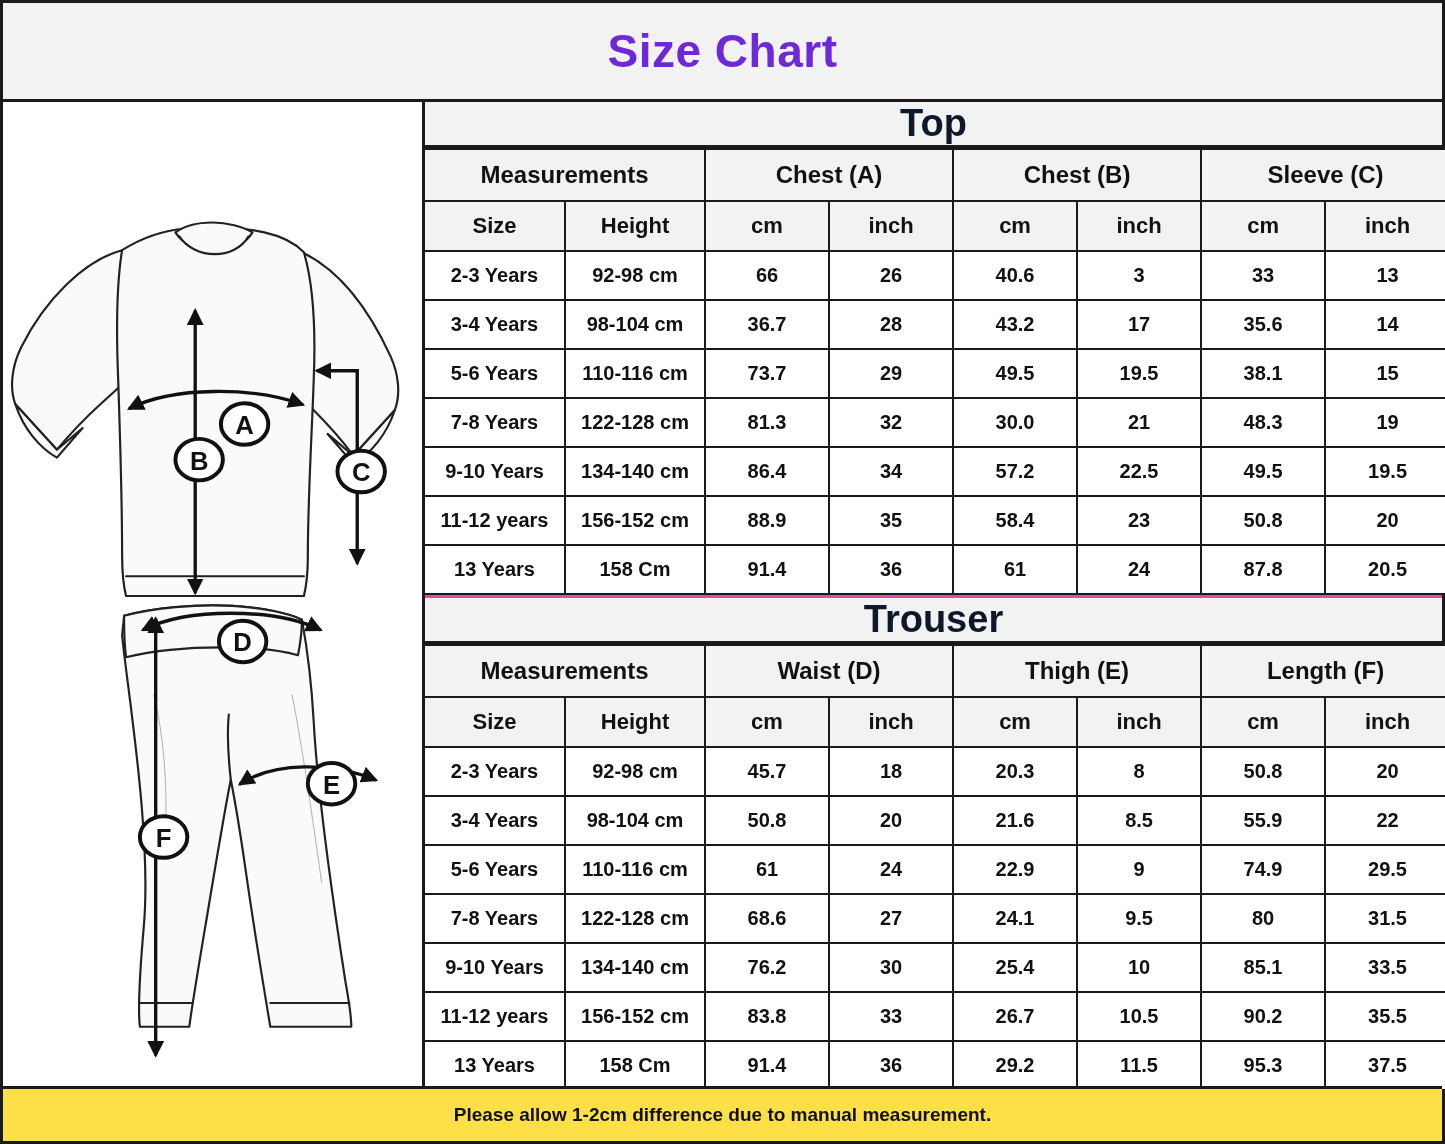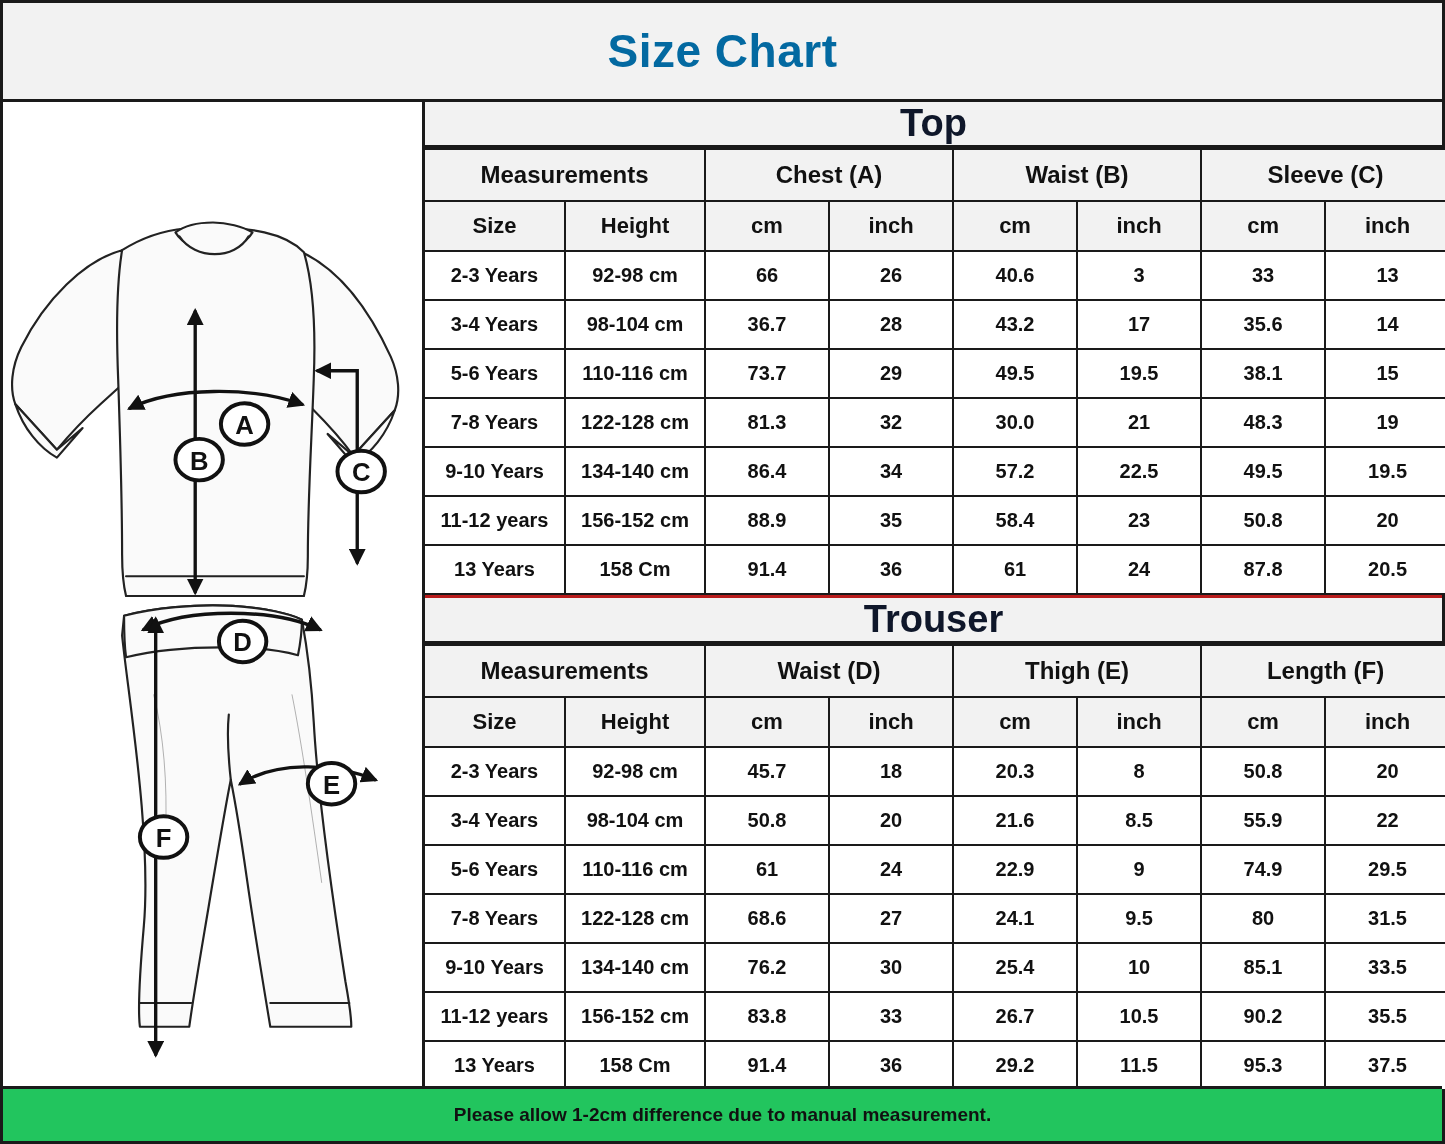--- a/index.html
+++ b/index.html
@@ -28,21 +28,21 @@
     flex: 0 0 96px;
     background: #f2f2f2;
     border-bottom: 3px solid #1a1a1a;
     display: flex;
     align-items: center;
     justify-content: center;
   }
   .title-bar .title {
     font-size: 46px;
     font-weight: bold;
-    color: #0369a1;
+    color: #6d28d9;
     letter-spacing: 0.5px;
   }
   
   .body-row {
     flex: 1 1 auto;
     display: flex;
     min-height: 0;
   }
   .illustration {
     flex: 0 0 419px;
@@ -116,21 +116,21 @@
   table.size-table { border-left: none; border-right: none; }
   table.size-table tr th:first-child,
   table.size-table tr td:first-child { border-left: none; }
   table.size-table tr th:last-child,
   table.size-table tr td:last-child { border-right: none; }
   
   .footer {
     flex: 0 0 52px;
     height: 52px;
     border-top: 3px solid #1a1a1a;
-    background: #22c55e;
+    background: #fde047;
     display: flex;
     align-items: center;
     justify-content: center;
     font-size: 19px;
     font-weight: bold;
     color: #111;
   }
   .marker-label {
     font-family: "Liberation Sans", sans-serif;
     font-size: 26px;
@@ -253,21 +253,21 @@
             <col class="c-num">
             <col class="c-num">
             <col class="c-num">
             <col class="c-num">
             <col class="c-num">
         </colgroup>
         <thead>
           <tr>
             <th class="grp" colspan="2">Measurements</th>
             <th class="grp" colspan="2">Chest (A)</th>
-            <th class="grp" colspan="2">Waist (B)</th>
+            <th class="grp" colspan="2">Chest (B)</th>
             <th class="grp" colspan="2">Sleeve (C)</th>
           </tr>
           <tr>
             <th class="unit">Size</th>
             <th class="unit">Height</th>
             <th class="unit">cm</th>
             <th class="unit">inch</th>
             <th class="unit">cm</th>
             <th class="unit">inch</th>
             <th class="unit">cm</th>
@@ -341,21 +341,21 @@
             <td>91.4</td>
             <td>36</td>
             <td>61</td>
             <td>24</td>
             <td>87.8</td>
             <td>20.5</td>
           </tr>
         </tbody>
       </table>
 
-      <div class="section-head" style="border-top:3px solid #b91c1c;">
+      <div class="section-head" style="border-top:3px solid #ec4899;">
         <span>Trouser</span>
       </div>
       <table class="size-table">
         <colgroup>
           <col class="c-size">
             <col class="c-height">
           <col class="c-num">
             <col class="c-num">
             <col class="c-num">
             <col class="c-num">

